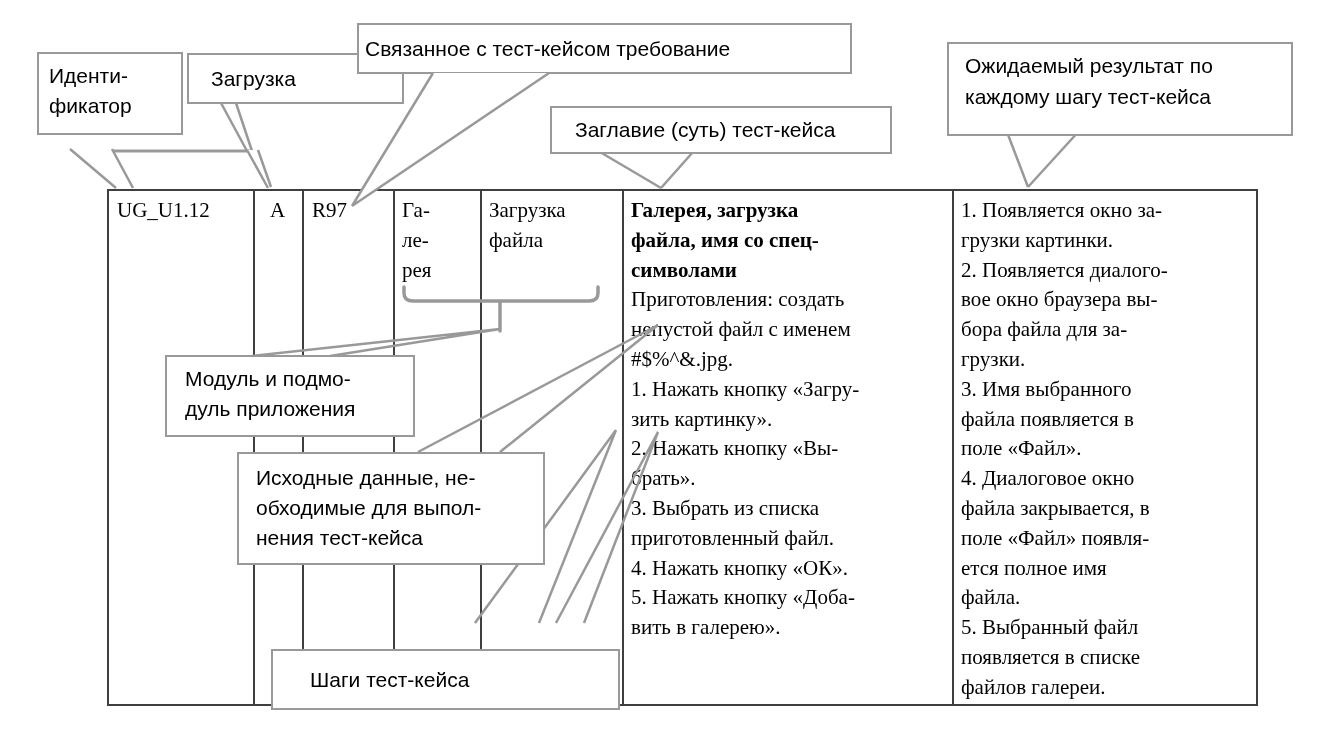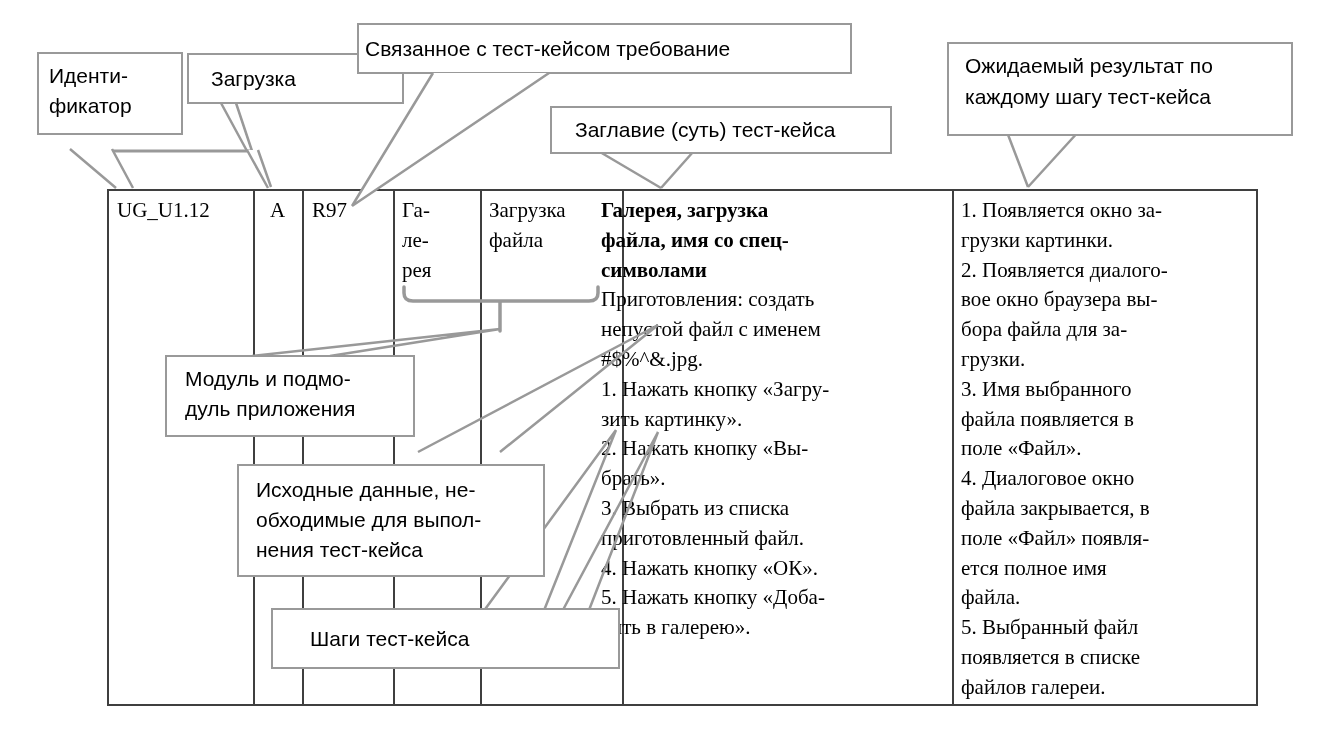--- a/index.html
+++ b/index.html
@@ -36,21 +36,21 @@
   <div class="vline" style="left:952px"></div>
 
   <div class="cell" style="left:117px;top:196px;width:130px">UG_U1.12</div>
   <div class="cell" style="left:253px;top:196px;width:49px;text-align:center">A</div>
   <div class="cell" style="left:312px;top:196px;width:75px">R97</div>
   <div class="cell" style="left:402px;top:196px;width:72px">Га-
 ле-
 рея</div>
   <div class="cell" style="left:489px;top:196px;width:126px">Загрузка
 файла</div>
-  <div style="position:absolute;left:601px;top:196px;width:314px;z-index:1">
+  <div style="position:absolute;left:631px;top:196px;width:314px;z-index:1">
     <div class="cell bold" style="position:static">Галерея, загрузка
 файла, имя со спец-
 символами</div>
     <div class="cell" style="position:static">Приготовления: создать
 непустой файл с именем
 #$%^&amp;.jpg.
 1. Нажать кнопку «Загру-
 зить картинку».
 2. Нажать кнопку «Вы-
 брать».
@@ -115,24 +115,24 @@
 
   <div class="co" style="left:37px;top:52px;width:146px;height:83px;padding:7px 0 0 10px">Иденти-
 фикатор</div>
   <div class="co vc" style="left:187px;top:53px;width:217px;height:51px;padding-left:22px">Загрузка</div>
   <div class="co vc" style="left:357px;top:23px;width:495px;height:51px;padding-left:6px">Связанное с тест-кейсом требование</div>
   <div class="co vc" style="left:550px;top:106px;width:342px;height:48px;padding-left:23px">Заглавие (суть) тест-кейса</div>
   <div class="co" style="left:947px;top:42px;width:346px;height:94px;padding:6px 0 0 16px;line-height:31px">Ожидаемый результат по
 каждому шагу тест-кейса</div>
   <div class="co" style="left:165px;top:355px;width:250px;height:82px;padding:7px 0 0 18px">Модуль и подмо-
 дуль приложения</div>
-  <div class="co" style="left:237px;top:464px;width:308px;height:113px;padding:9px 0 0 17px">Исходные данные, не-
+  <div class="co" style="left:237px;top:452px;width:308px;height:113px;padding:9px 0 0 17px">Исходные данные, не-
 обходимые для выпол-
 нения тест-кейса</div>
-  <div class="co vc" style="left:271px;top:608px;width:349px;height:61px;padding-left:37px">Шаги тест-кейса</div>
+  <div class="co vc" style="left:271px;top:649px;width:349px;height:61px;padding-left:37px">Шаги тест-кейса</div>
 
   <svg id="ov-over" class="ov" width="1327" height="731" viewBox="0 0 1327 731">
     <g>
       <polygon points="433,73 549,73 352,206" fill="#fff"></polygon>
       <path d="M433,73 L352,206 M549,73 L352,206" stroke="#999" stroke-width="2.5" fill="none"></path>
     </g>
   </svg>
 
 </div>
 

